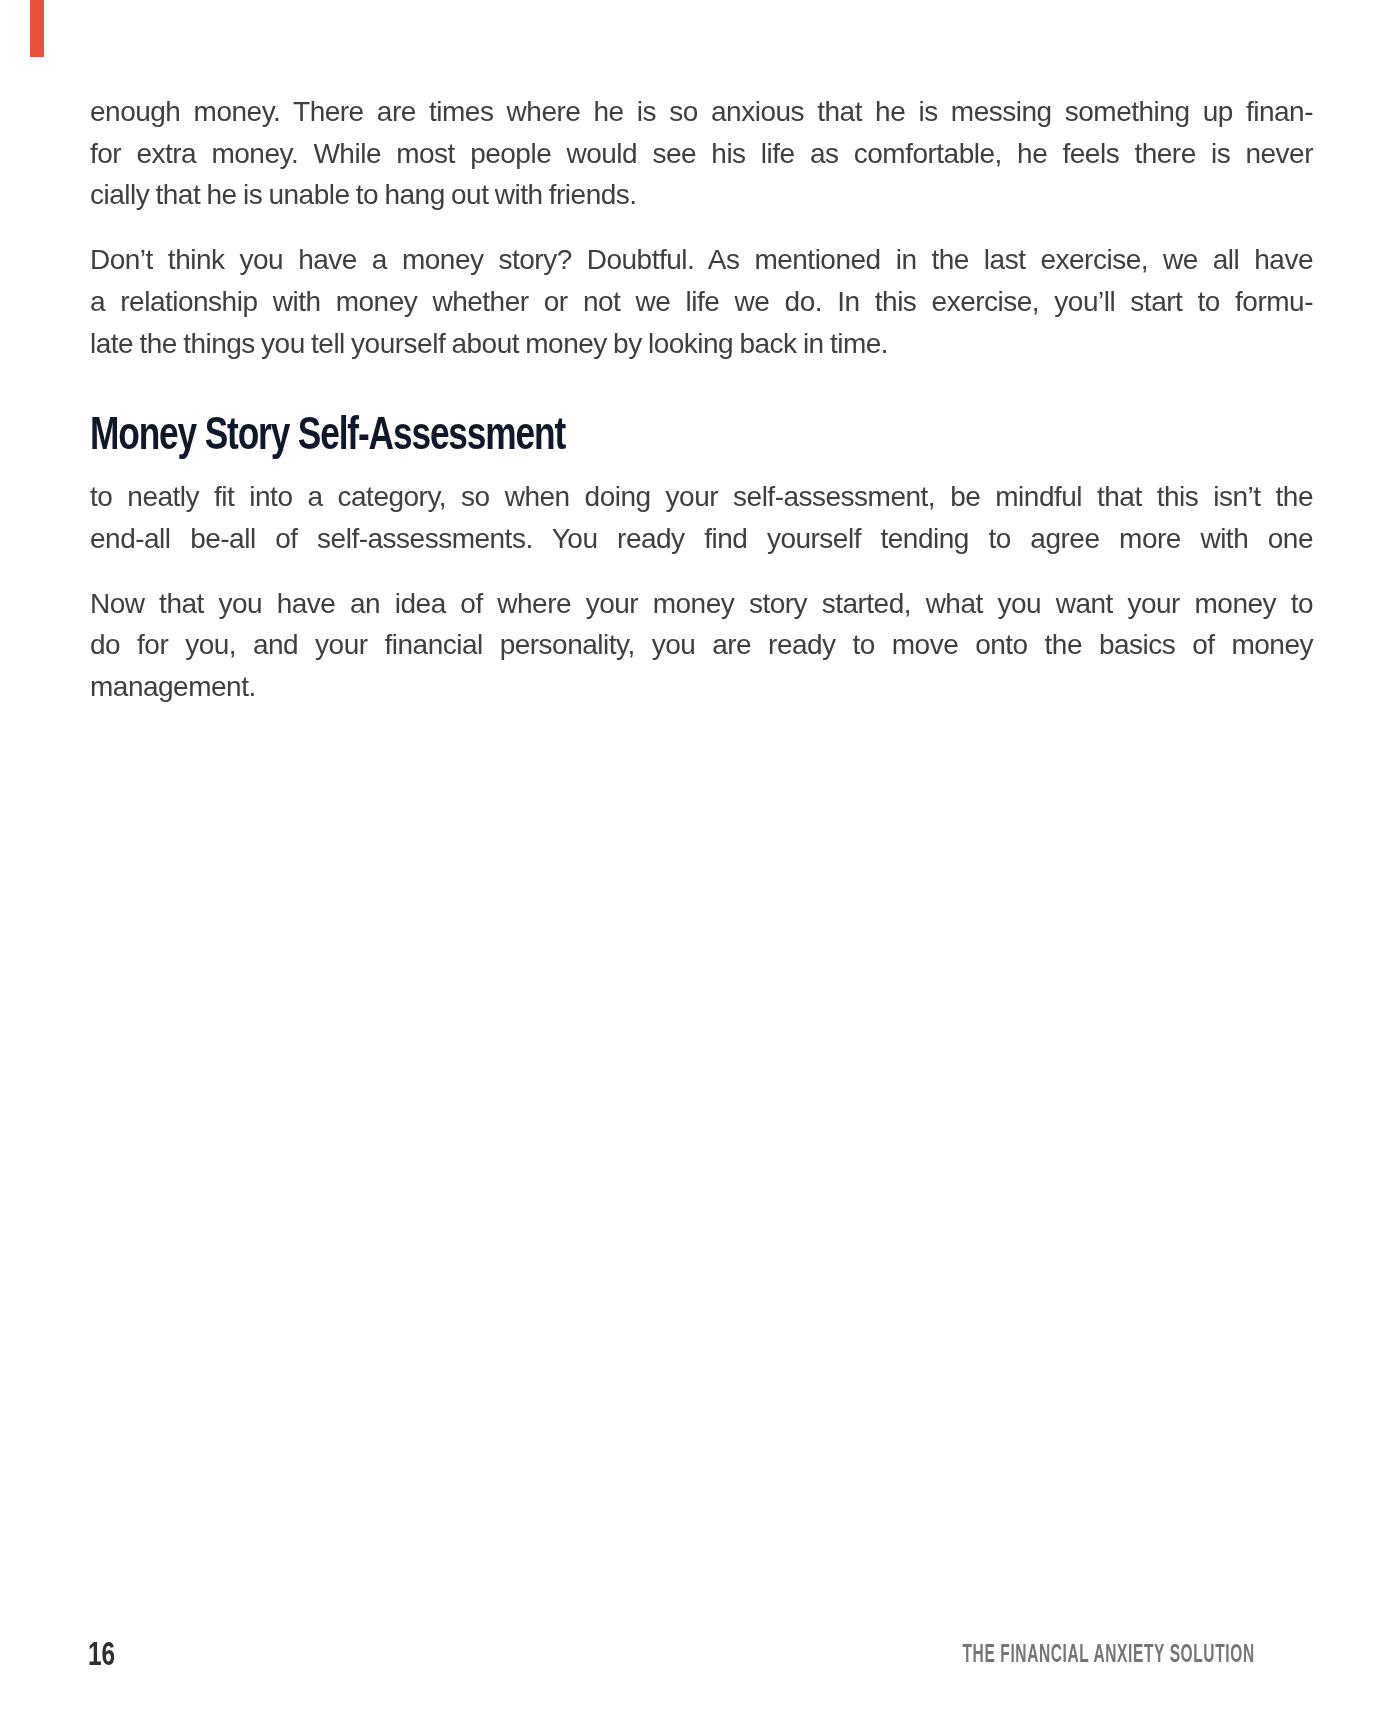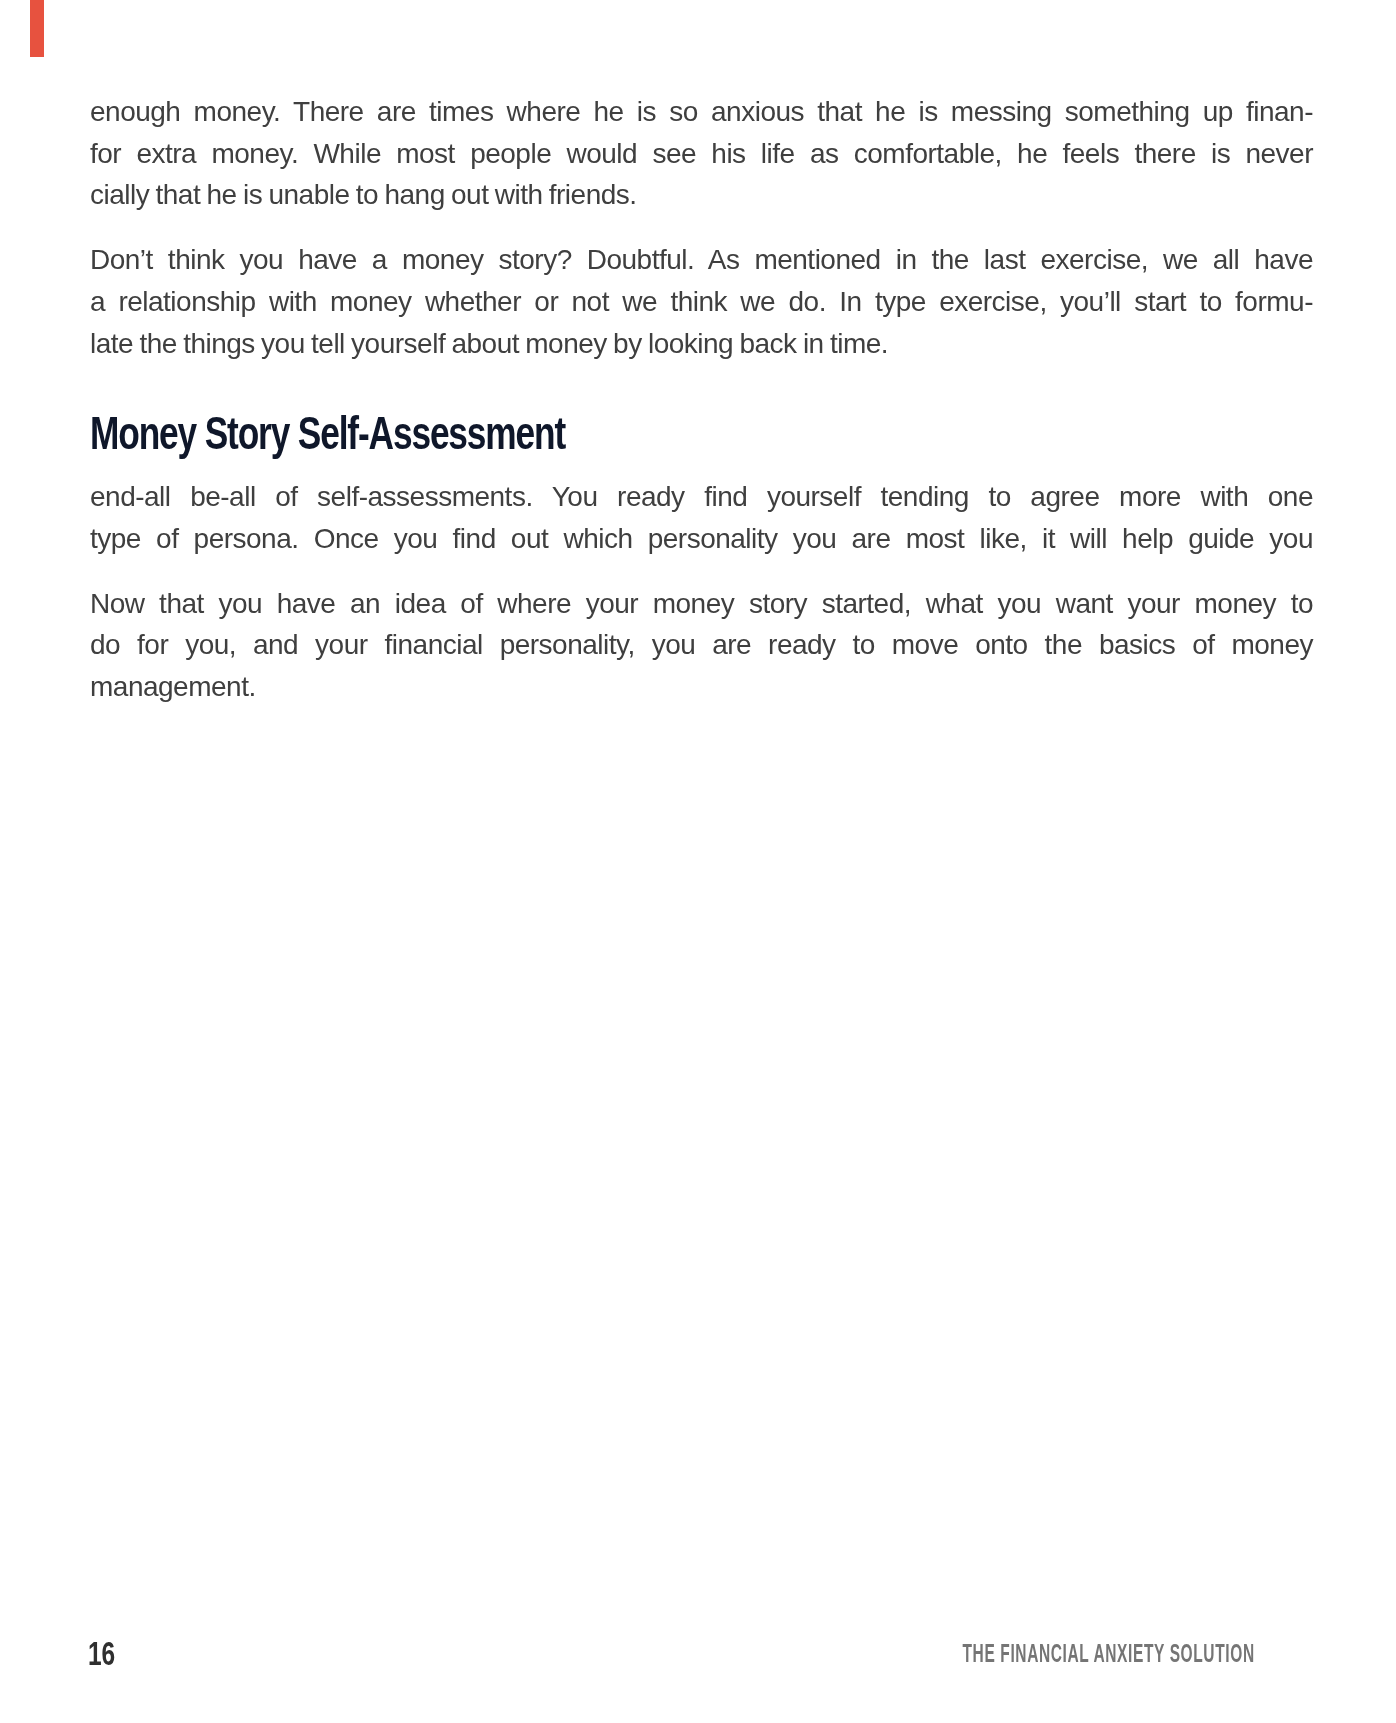--- a/index.html
+++ b/index.html
@@ -103,27 +103,27 @@
   <div class="spine-mark" id="spine-mark" style="background: rgb(231, 82, 63);"></div>
 
   <main class="content" id="content">
       <div class="para">
         <div class="line">enough money. There are times where he is so anxious that he is messing something up finan-</div>
         <div class="line">for extra money. While most people would see his life as comfortable, he feels there is never</div>
         <div class="line last">cially that he is unable to hang out with friends.</div>
       </div>
       <div class="para">
         <div class="line">Don’t think you have a money story? Doubtful. As mentioned in the last exercise, we all have</div>
-        <div class="line">a relationship with money whether or not we think we do. In type exercise, you’ll start to formu-</div>
+        <div class="line">a relationship with money whether or not we life we do. In this exercise, you’ll start to formu-</div>
         <div class="line last">late the things you tell yourself about money by looking back in time.</div>
       </div>
       <h1 class="section-heading"><span class="squeeze">Money Story Self-Assessment</span></h1>
       <div class="para">
+        <div class="line">to neatly fit into a category, so when doing your self-assessment, be mindful that this isn’t the</div>
         <div class="line">end-all be-all of self-assessments. You ready find yourself tending to agree more with one</div>
-        <div class="line">type of persona. Once you find out which personality you are most like, it will help guide you</div>
       </div>
       <div class="para">
         <div class="line">Now that you have an idea of where your money story started, what you want your money to</div>
         <div class="line">do for you, and your financial personality, you are ready to move onto the basics of money</div>
         <div class="line last">management.</div>
       </div>
     </main>
 
   <footer>
     <span class="footer-page-number">16</span>

